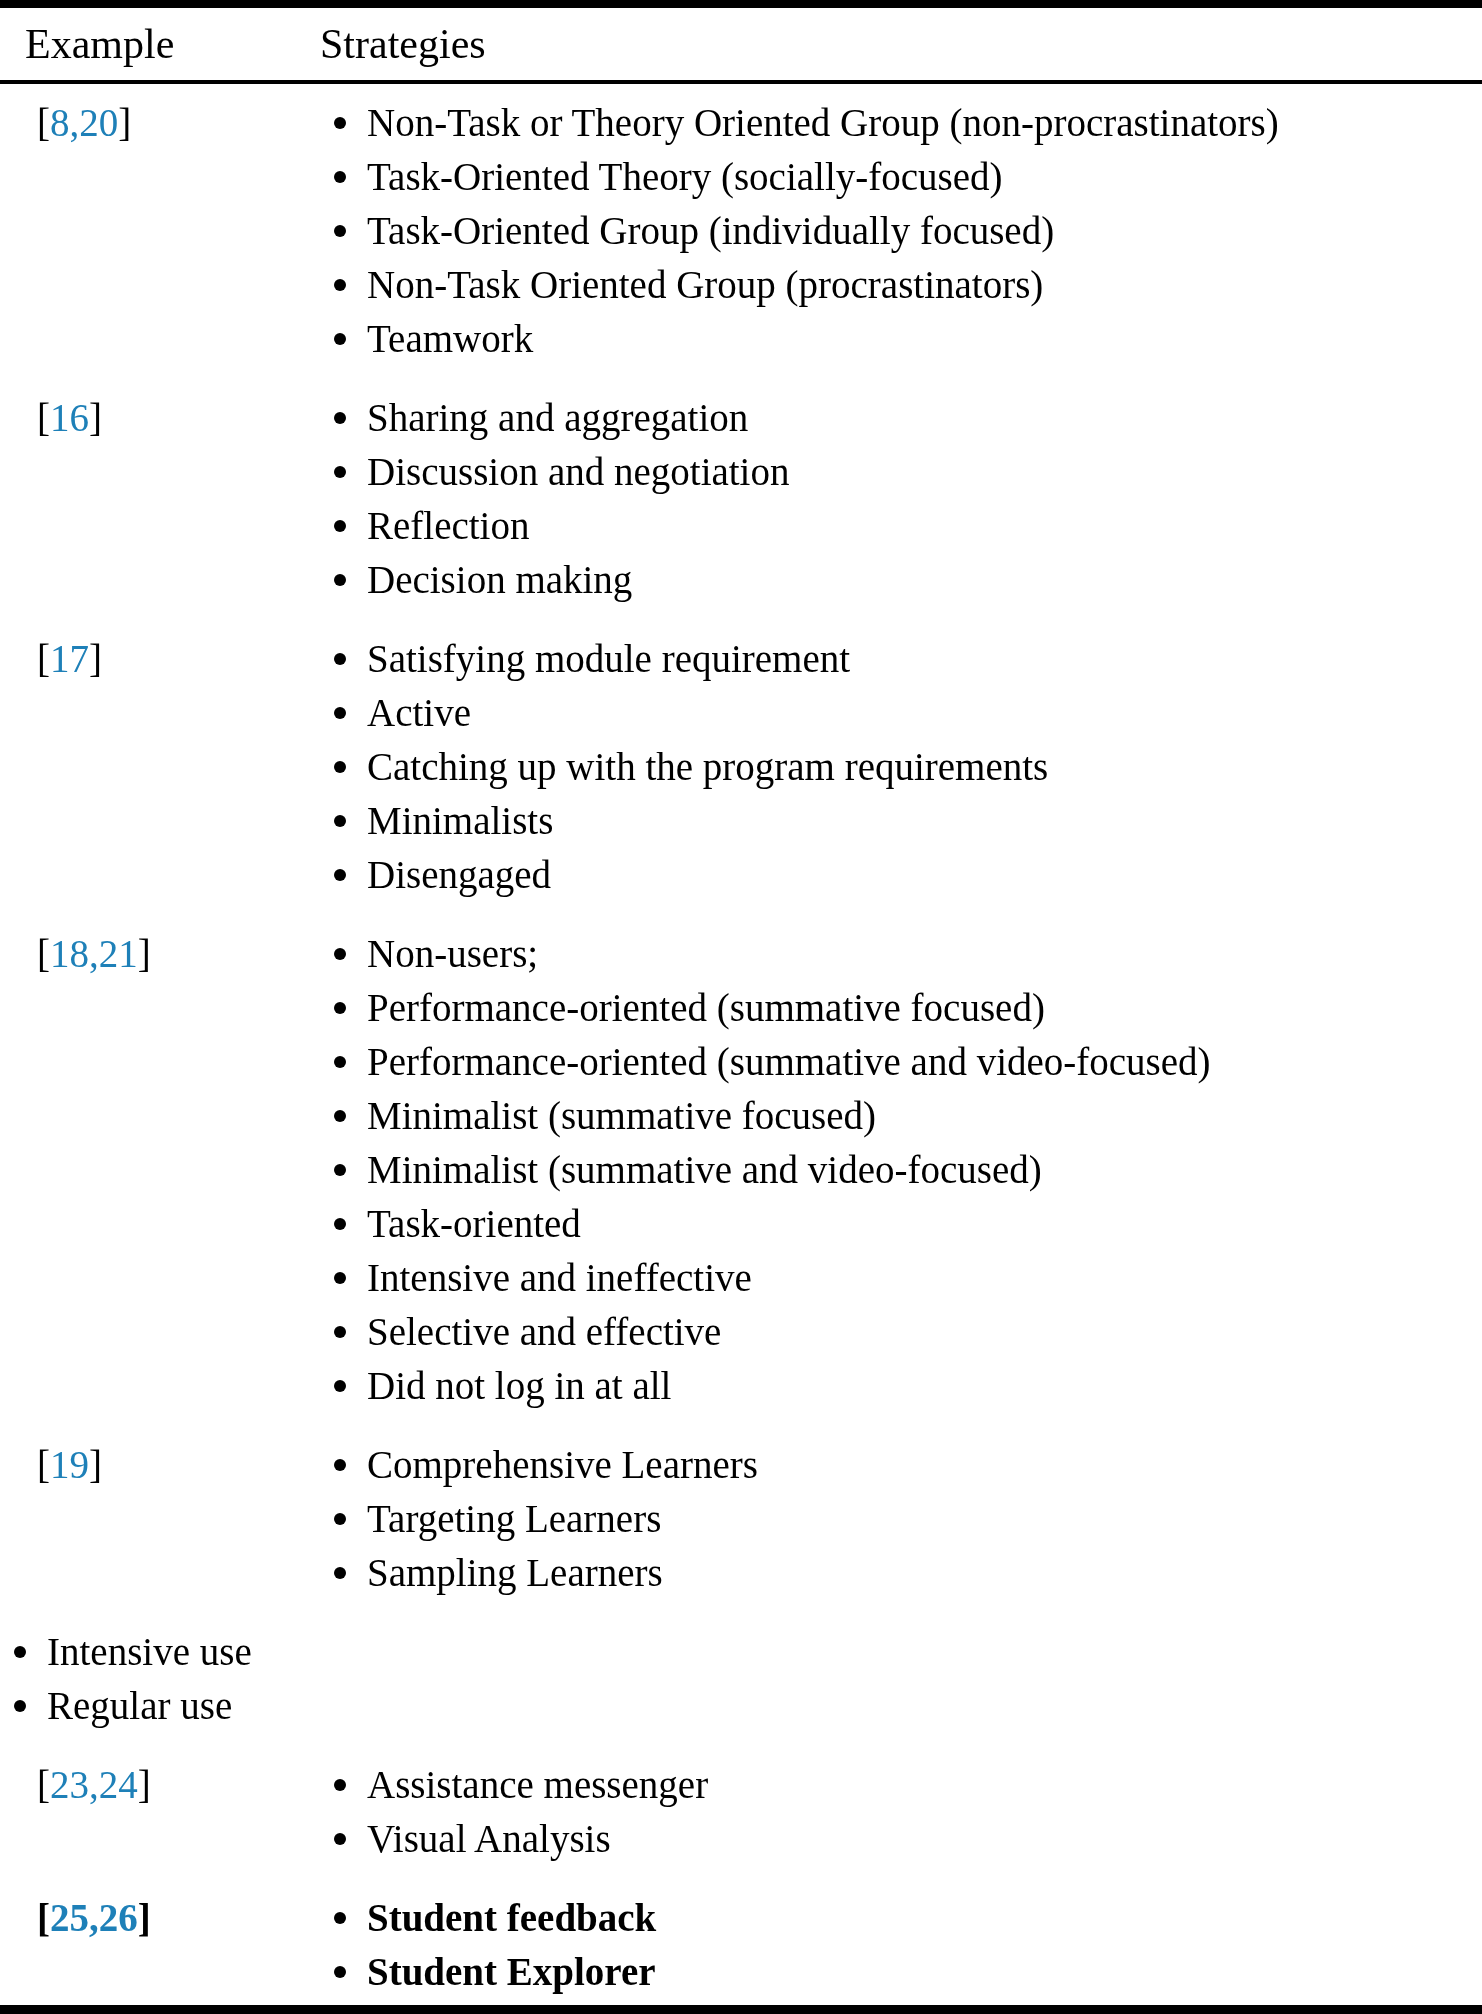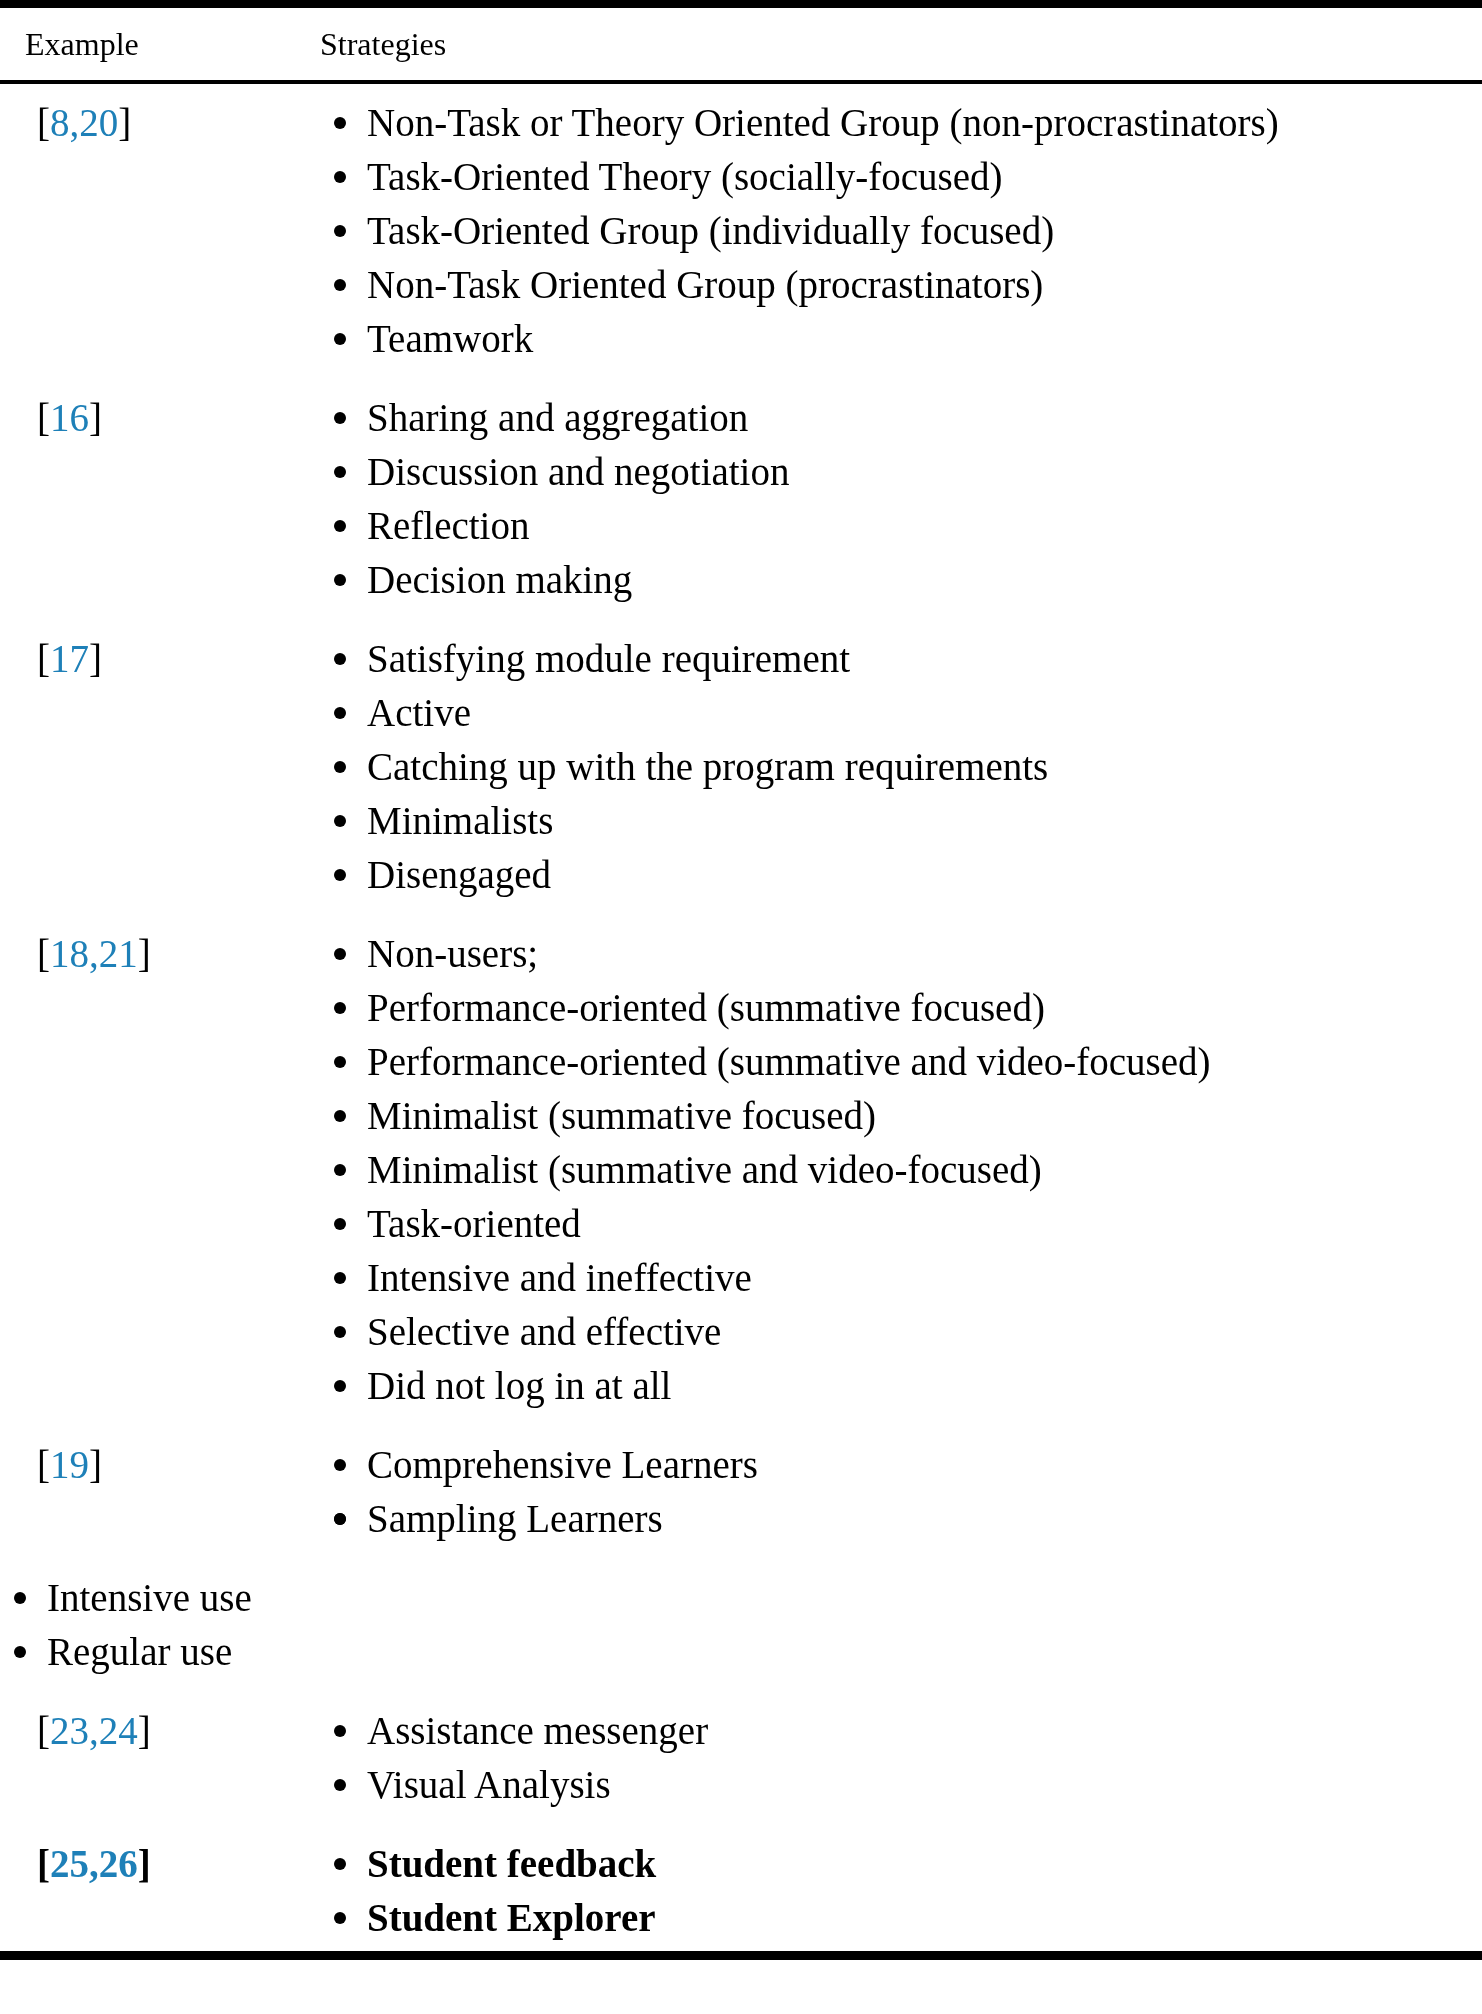--- a/index.html
+++ b/index.html
@@ -14,21 +14,21 @@
     overflow: hidden;
   }
   .rule-top    { height: 8px; background: #000000; }
   .rule-mid    { height: 4px; background: #000000; }
   .rule-bottom { height: 9px; background: #000000; }
 
   .header-row {
     height: 72px;
     display: flex;
     align-items: center;
-    font-size: 32px;
+    font-size: 42px;
     line-height: 72px;
   }
   .cell-example {
     width: 320px;
     padding-left: 25px;
     box-sizing: border-box;
     flex: 0 0 auto;
   }
   .cell-strategies { flex: 1 1 auto; }
 
@@ -131,21 +131,21 @@
           <li><span class="bullet"></span><span>Task-oriented</span></li>
           <li><span class="bullet"></span><span>Intensive and ineffective</span></li>
           <li><span class="bullet"></span><span>Selective and effective</span></li>
           <li><span class="bullet"></span><span>Did not log in at all</span></li>
         </ul>
       </div>
       <div class="group">
         <div class="cite"><span class="bracket">[</span><span class="num">19</span><span class="bracket">]</span></div>
         <ul class="items">
           <li><span class="bullet"></span><span>Comprehensive Learners</span></li>
-          <li><span class="bullet"></span></li>
+          <li><span class="bullet"></span><span>Targeting Learners</span></li>
           <li><span class="bullet"></span><span>Sampling Learners</span></li>
         </ul>
       </div>
       <div class="group">
         <ul class="items">
           <li><span class="bullet"></span><span>Intensive use</span></li>
           <li><span class="bullet"></span><span>Regular use</span></li>
         </ul>
       </div>
       <div class="group">

